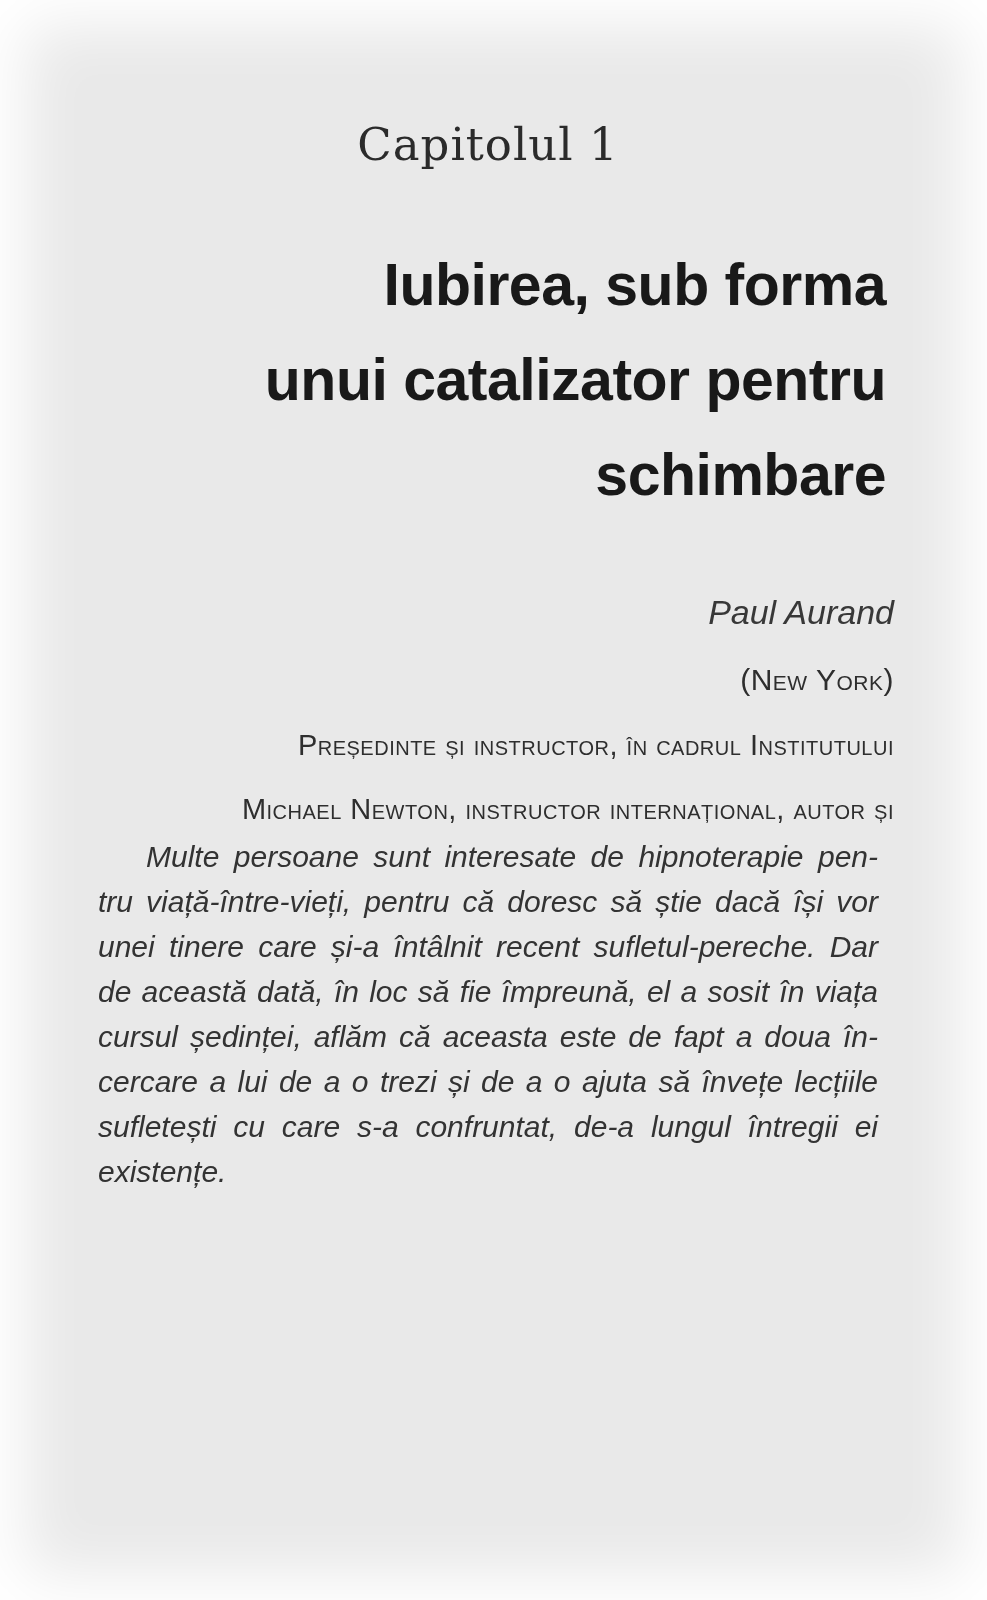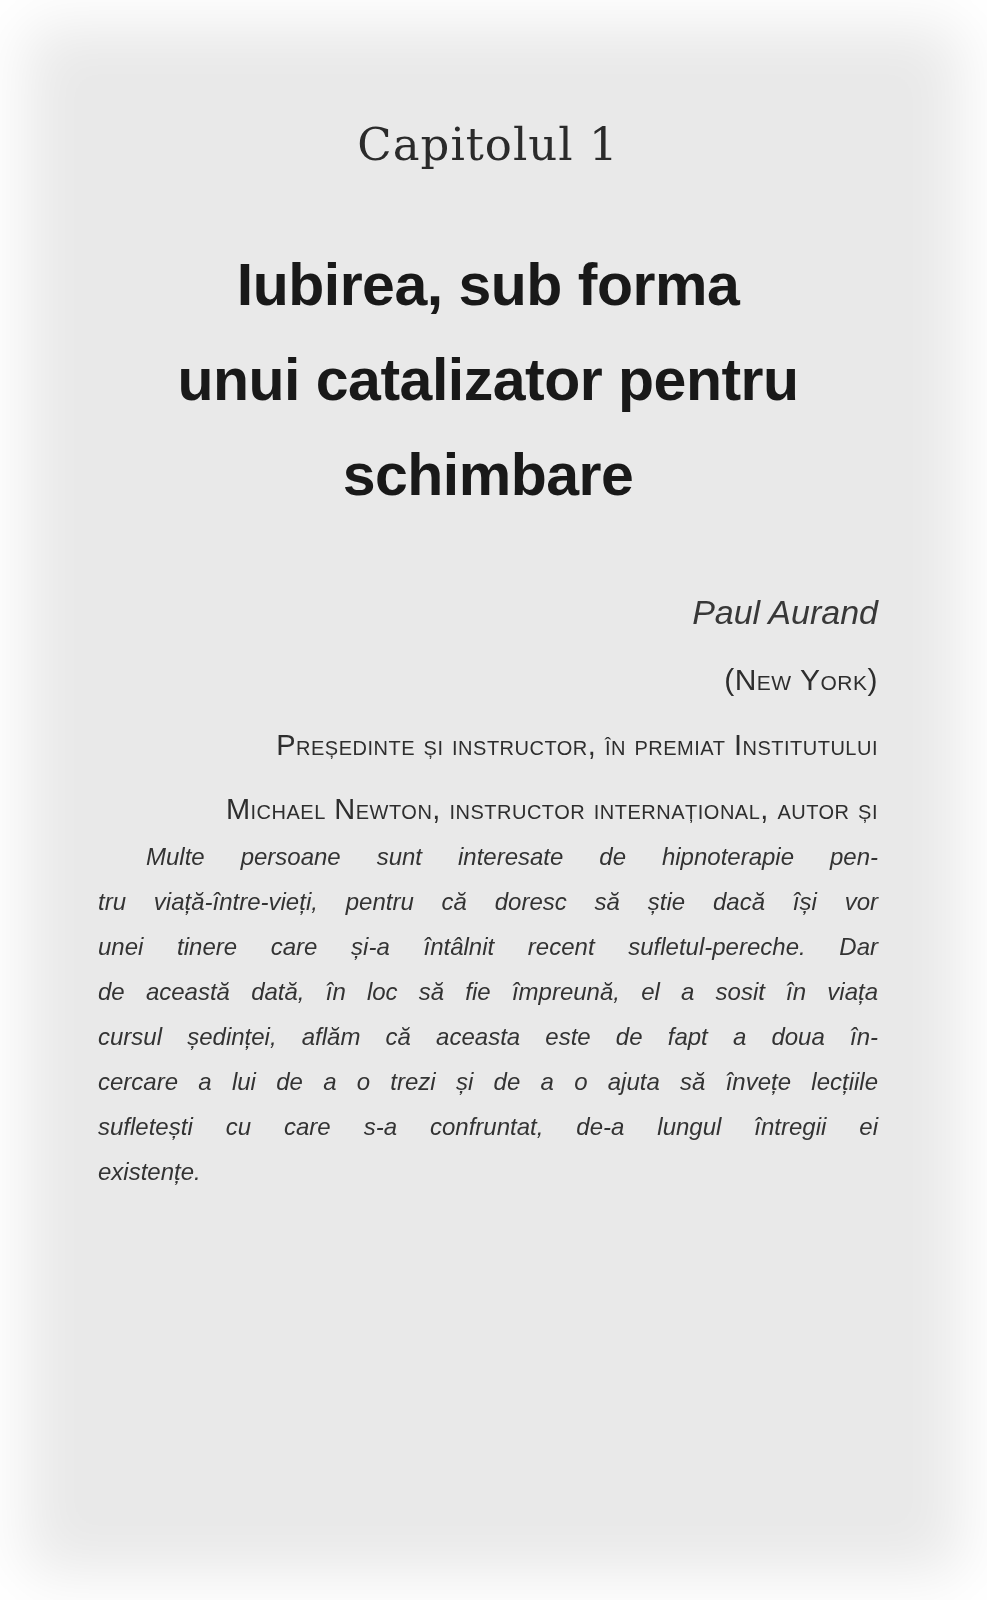--- a/index.html
+++ b/index.html
@@ -44,37 +44,37 @@
     font-family: "DejaVu Serif", serif;
     font-weight: 400;
     font-size: 45px;
     letter-spacing: 1px;
     color: #2b2b2b;
   }
 
   .chapter-title {
     position: absolute;
     top: 238px;
-    left: 0;
+    left: 8px;
     width: 780px;
     margin: 0;
-    text-align: center;
+    text-align: right;
     font-family: "Liberation Sans", sans-serif;
     font-weight: 700;
     font-size: 59px;
     line-height: 95px;
     letter-spacing: -0.5px;
     color: #191919;
   }
   .chapter-title .title-line { white-space: nowrap; }
 
   .attribution {
     position: absolute;
     top: 590px;
-    left: 0;
+    left: 16px;
     width: 780px;
     text-align: right;
     color: #2e2e2e;
   }
   .author-name {
     font-style: italic;
     font-size: 34px;
     line-height: 44px;
     color: #383838;
   }
@@ -91,21 +91,21 @@
     font-size: 29px;
     line-height: 40px;
   }
 
   .body-paragraph {
     position: absolute;
     top: 834px;
     left: 0;
     width: 780px;
     font-style: italic;
-    font-size: 24px;
+    font-size: 30px;
     line-height: 45px;
     color: #333333;
   }
   .body-paragraph .para-line {
     text-align: justify;
     text-align-last: justify;
   }
   .body-paragraph .para-line.first {
     text-indent: 48px;
   }
@@ -125,21 +125,21 @@
 
     <h1 class="chapter-title">
       <div class="title-line">Iubirea, sub forma</div>
       <div class="title-line">unui catalizator pentru</div>
       <div class="title-line">schimbare</div>
     </h1>
 
     <div class="attribution">
       <div class="author-name">Paul Aurand</div>
       <div class="author-location smallcaps">(New York)</div>
-      <div class="author-role-line smallcaps">Președinte și instructor, în premiat Institutului</div>
+      <div class="author-role-line smallcaps">Președinte și instructor, în cadrul Institutului</div>
       <div class="author-role-line smallcaps">Michael Newton, instructor internațional, autor și</div>
     </div>
 
     <div class="body-paragraph">
       <div class="para-line first">Multe persoane sunt interesate de hipnoterapie pen-</div>
       <div class="para-line">tru viață-între-vieți, pentru că doresc să știe dacă își vor</div>
       <div class="para-line">unei tinere care și-a întâlnit recent sufletul-pereche. Dar</div>
       <div class="para-line">de această dată, în loc să fie împreună, el a sosit în viața</div>
       <div class="para-line">cursul ședinței, aflăm că aceasta este de fapt a doua în-</div>
       <div class="para-line">cercare a lui de a o trezi și de a o ajuta să învețe lecțiile</div>

